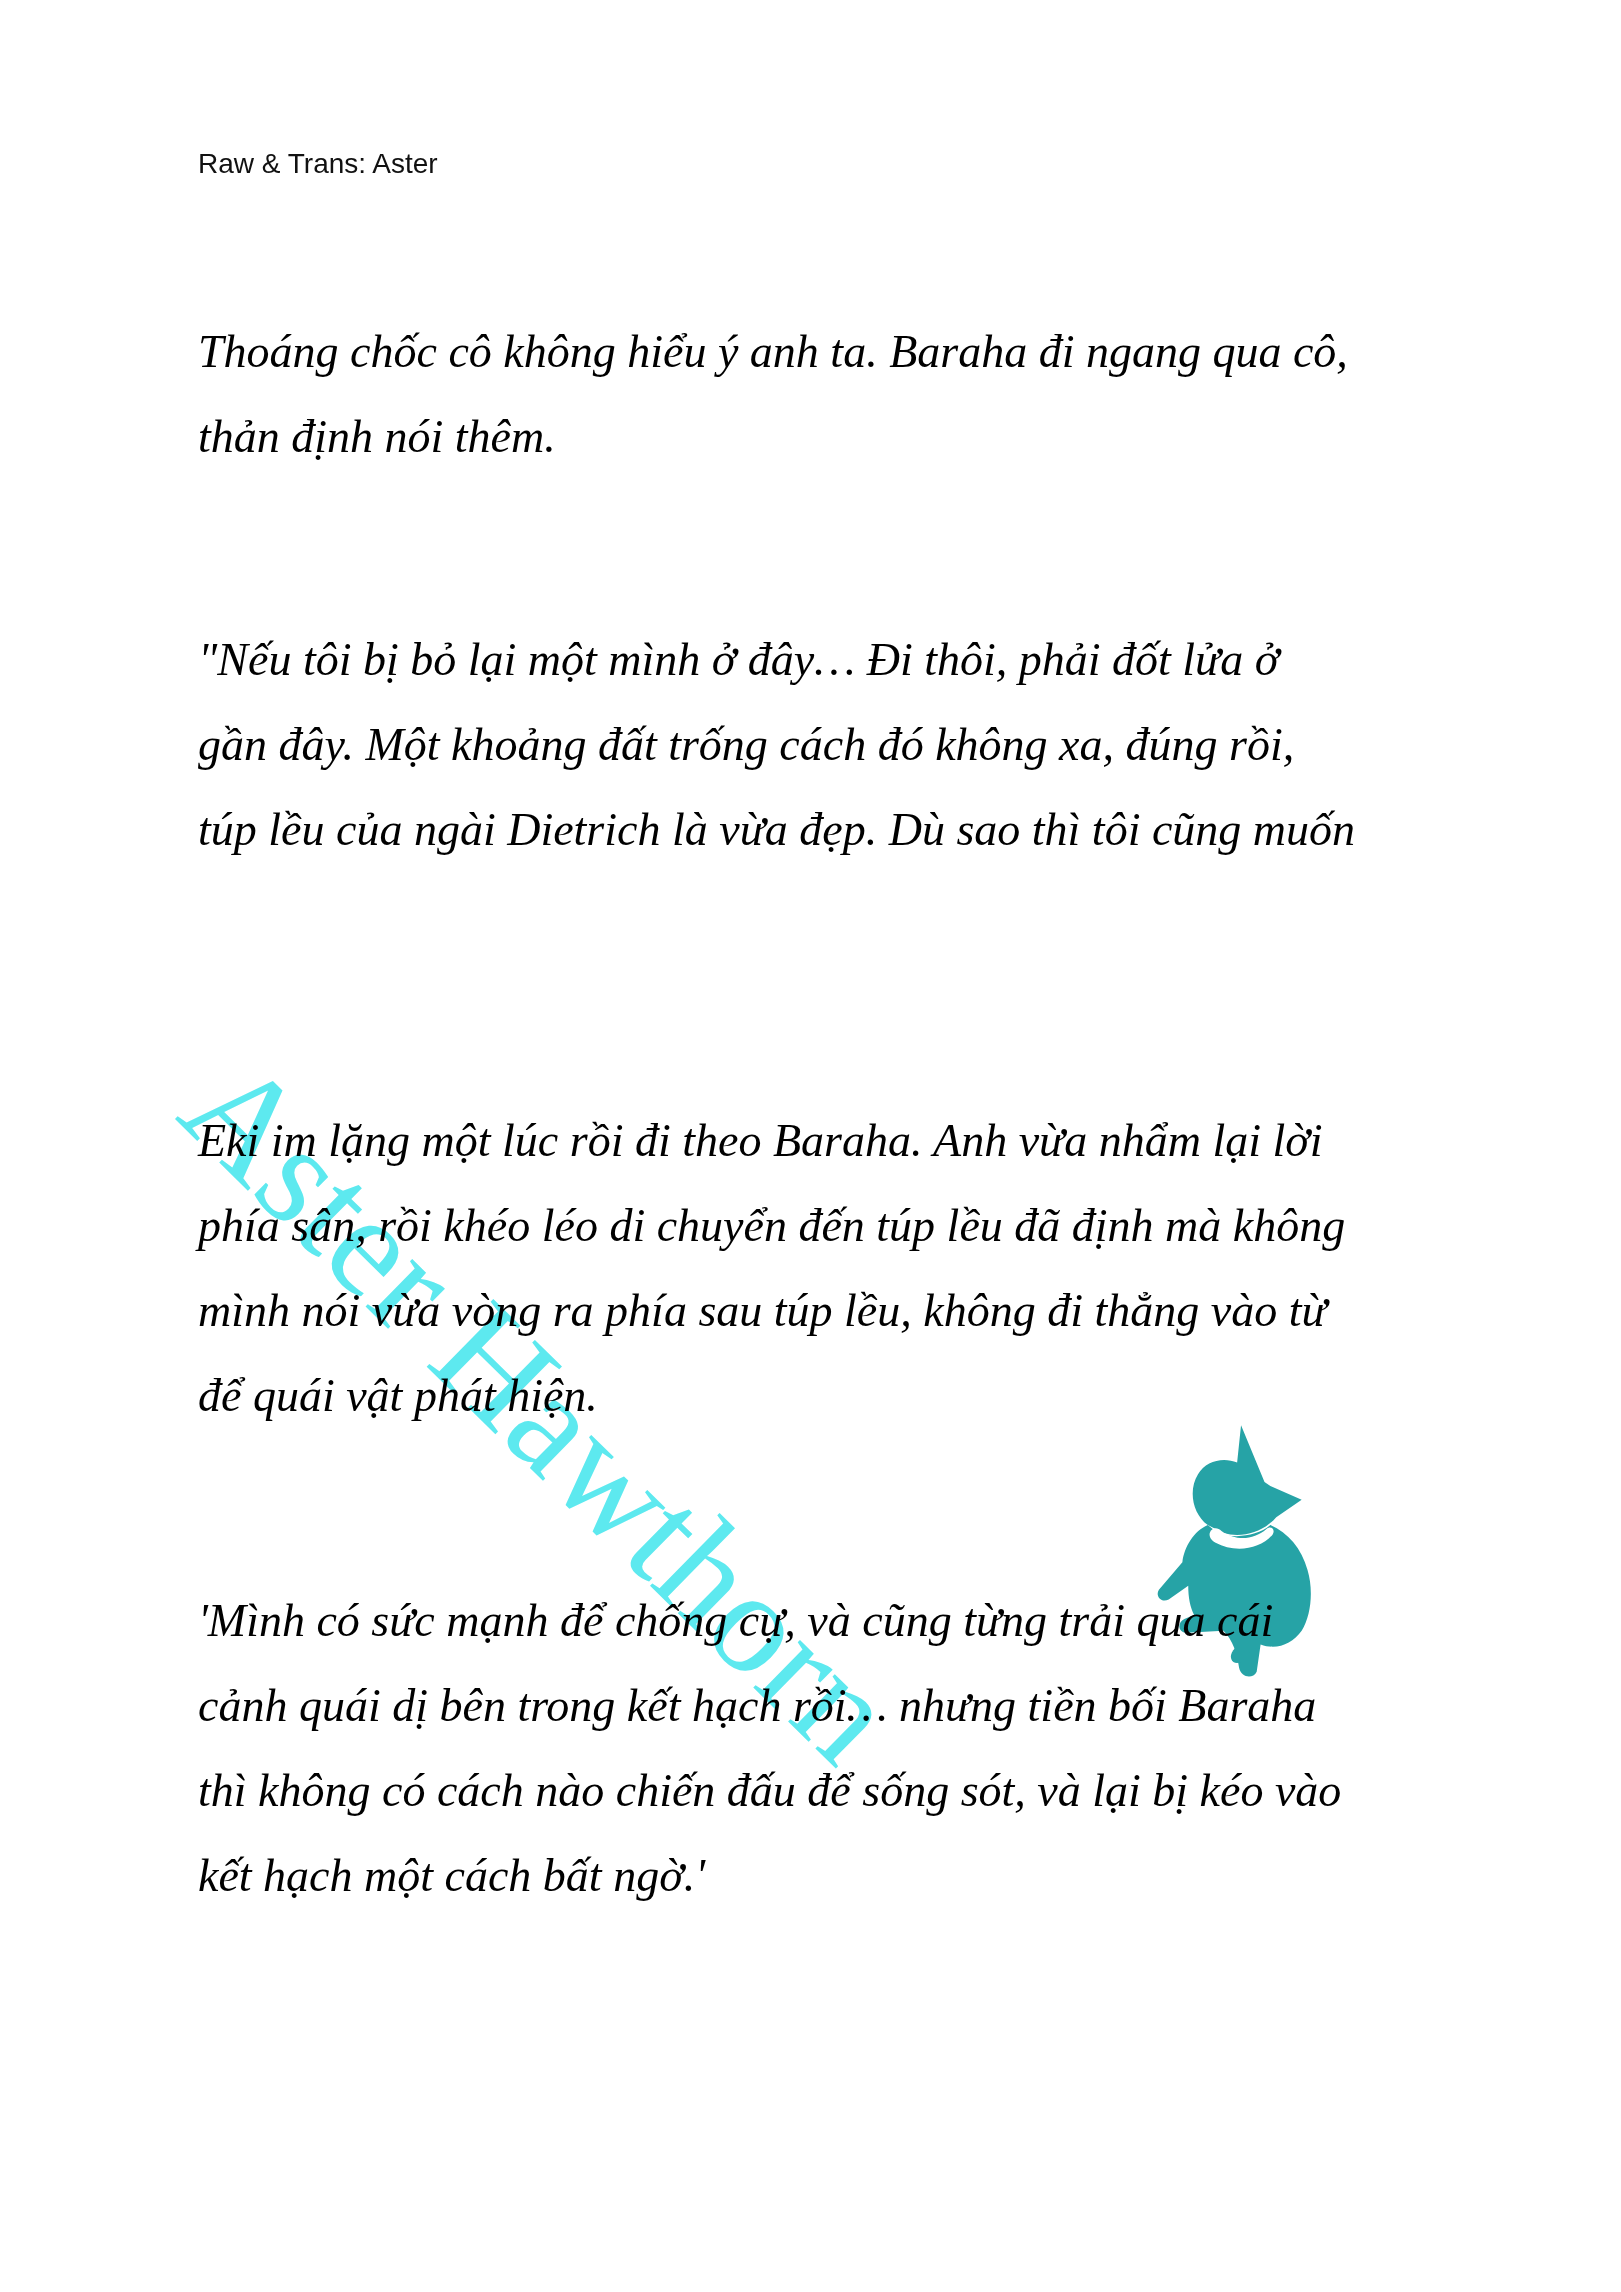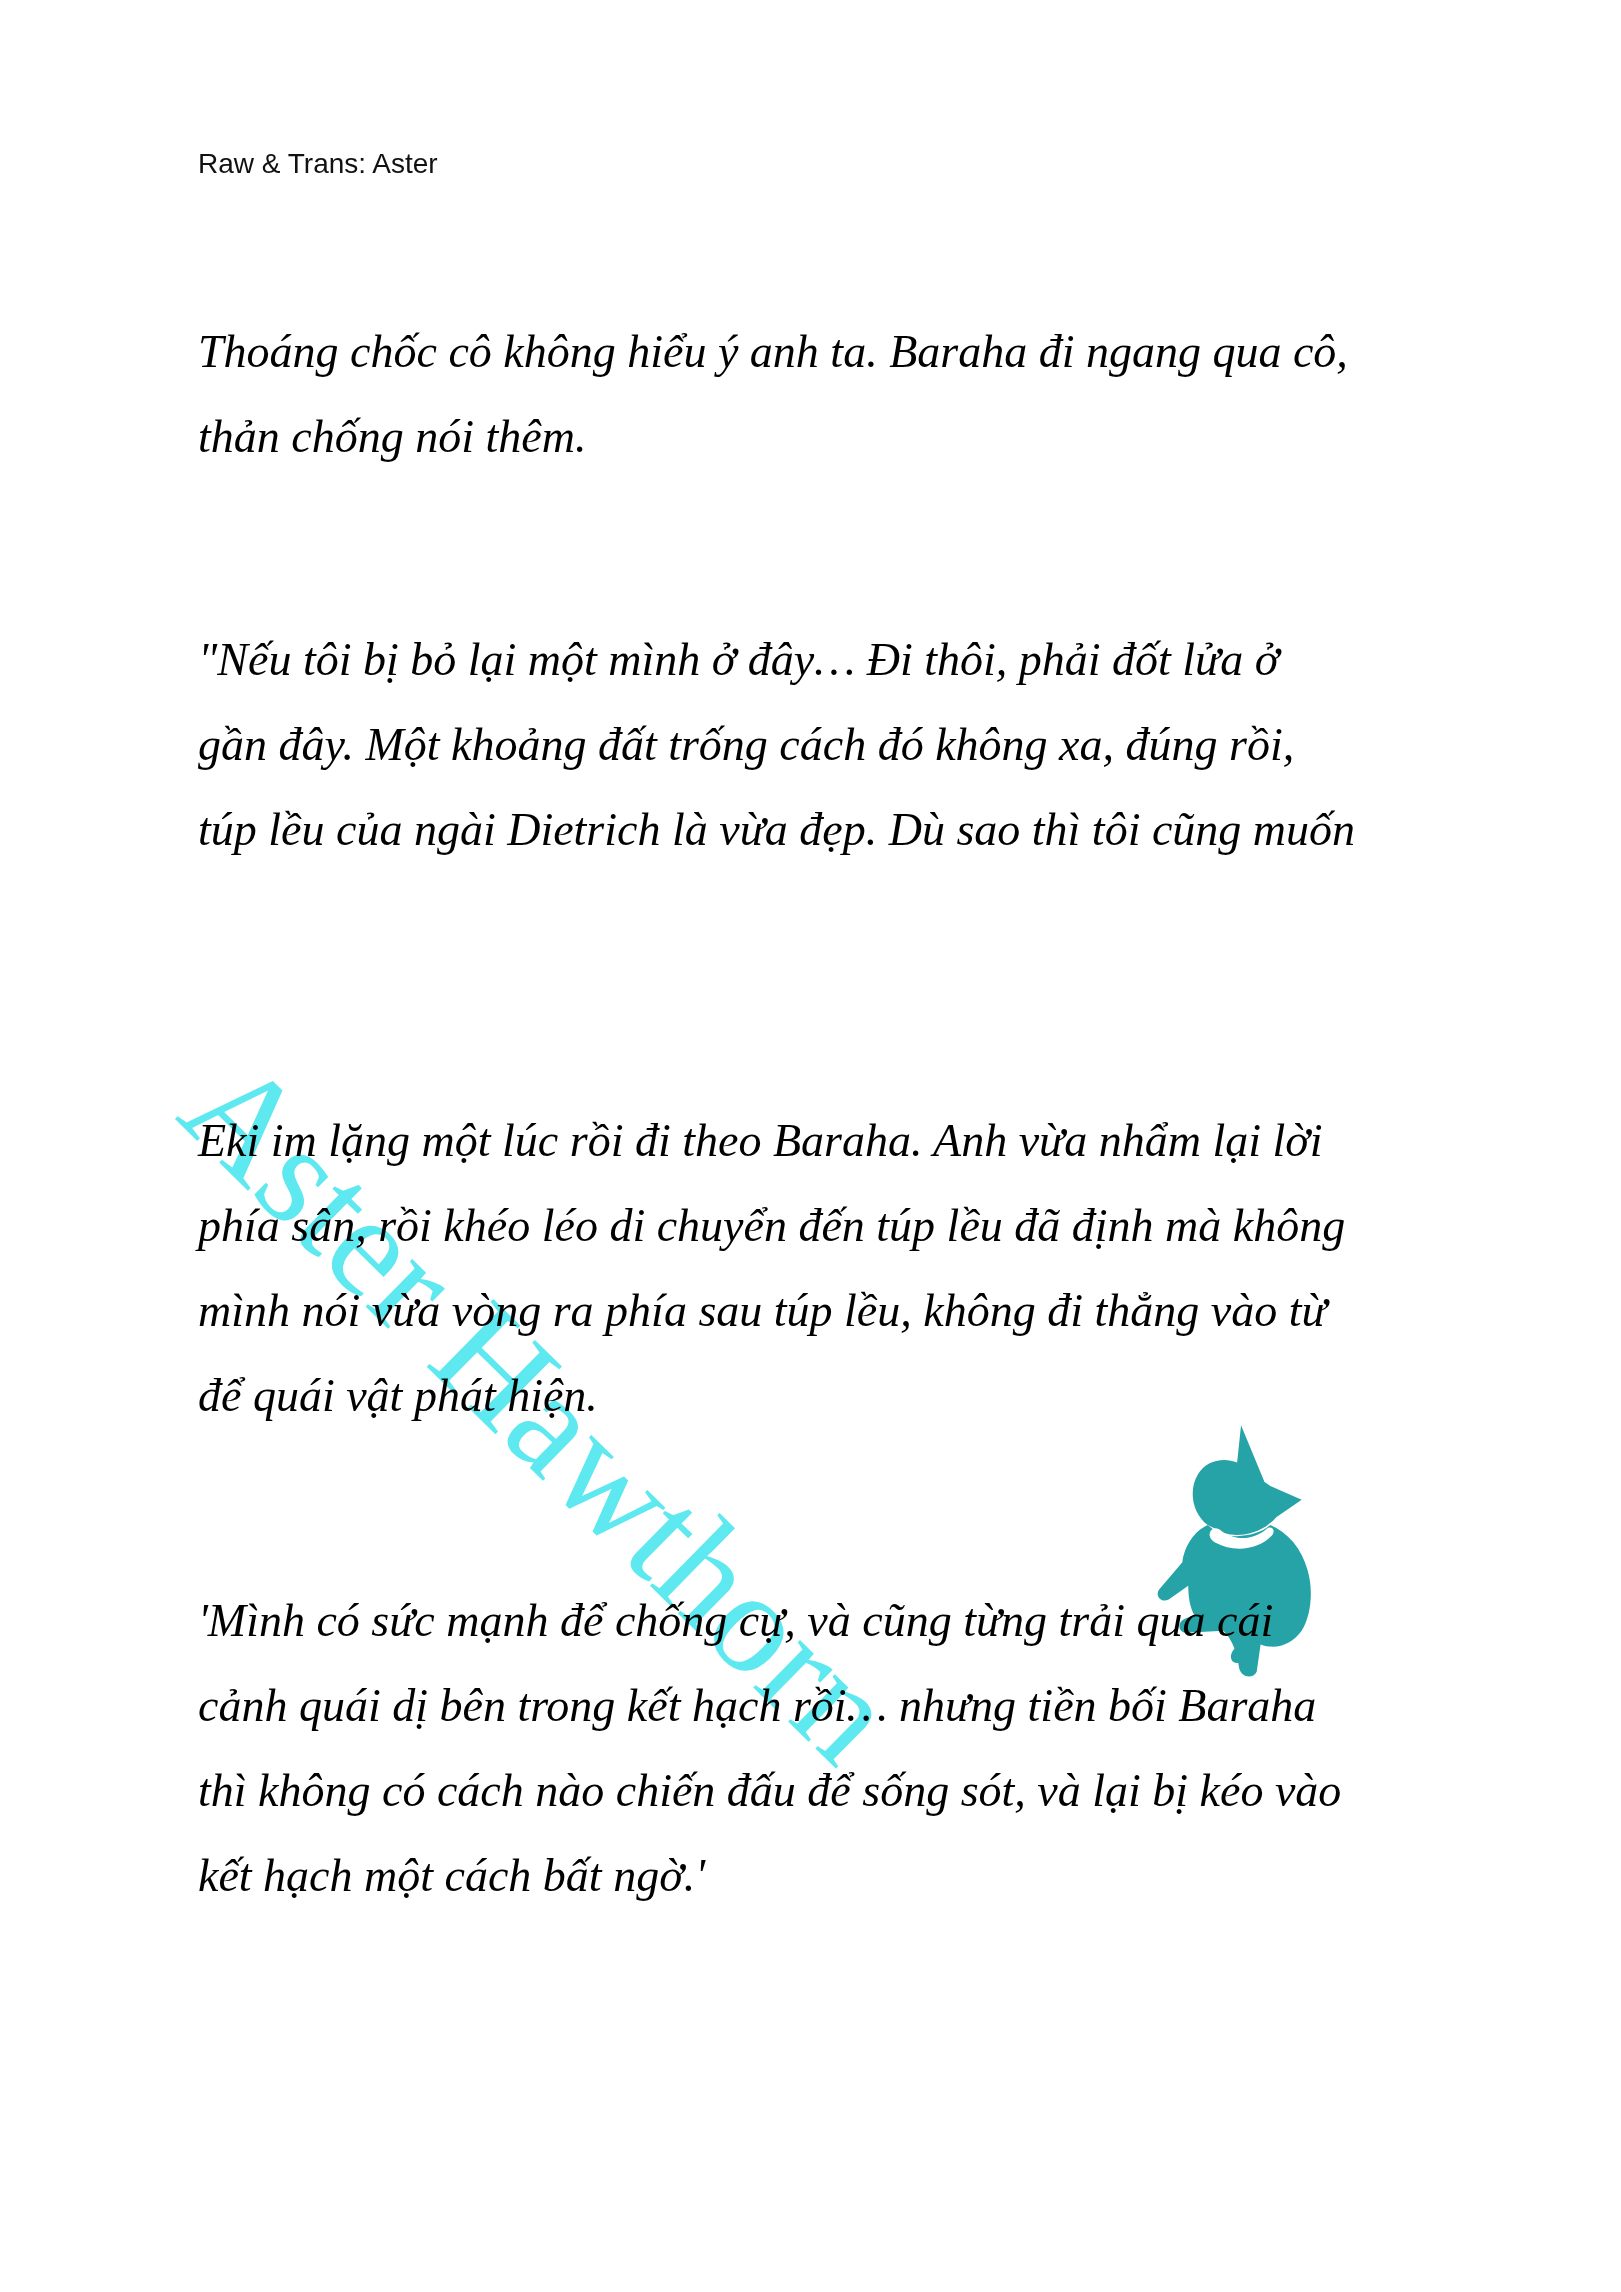--- a/index.html
+++ b/index.html
@@ -100,21 +100,21 @@
 
       <path fill="#26a3a6" d="M108 200 L80 232 C74 240 80 248 88 244 L116 212 Z"></path>
 
       <path fill="#ffffff" d="M56 112 C58 106 64 106 68 110 C82 120 100 120 114 108 C118 104 124 108 120 114 C106 130 80 132 62 122 C58 120 55 116 56 112 Z"></path>
     </svg>
   </div>
 
   <div class="body-text" style="top:0;">
     <p class="para" style="top:309px;">
       <span class="line">Thoáng chốc cô không hiểu ý anh ta. Baraha đi ngang qua cô,</span>
-      <span class="line">thản chống nói thêm.</span>
+      <span class="line">thản định nói thêm.</span>
     </p>
     <p class="para" style="top:617px;">
       <span class="line">"Nếu tôi bị bỏ lại một mình ở đây… Đi thôi, phải đốt lửa ở</span>
       <span class="line">gần đây. Một khoảng đất trống cách đó không xa, đúng rồi,</span>
       <span class="line">túp lều của ngài Dietrich là vừa đẹp. Dù sao thì tôi cũng muốn</span>
     </p>
     <p class="para" style="top:1098px;">
       <span class="line">Eki im lặng một lúc rồi đi theo Baraha. Anh vừa nhẩm lại lời</span>
       <span class="line">phía sân, rồi khéo léo di chuyển đến túp lều đã định mà không</span>
       <span class="line">mình nói vừa vòng ra phía sau túp lều, không đi thẳng vào từ</span>

